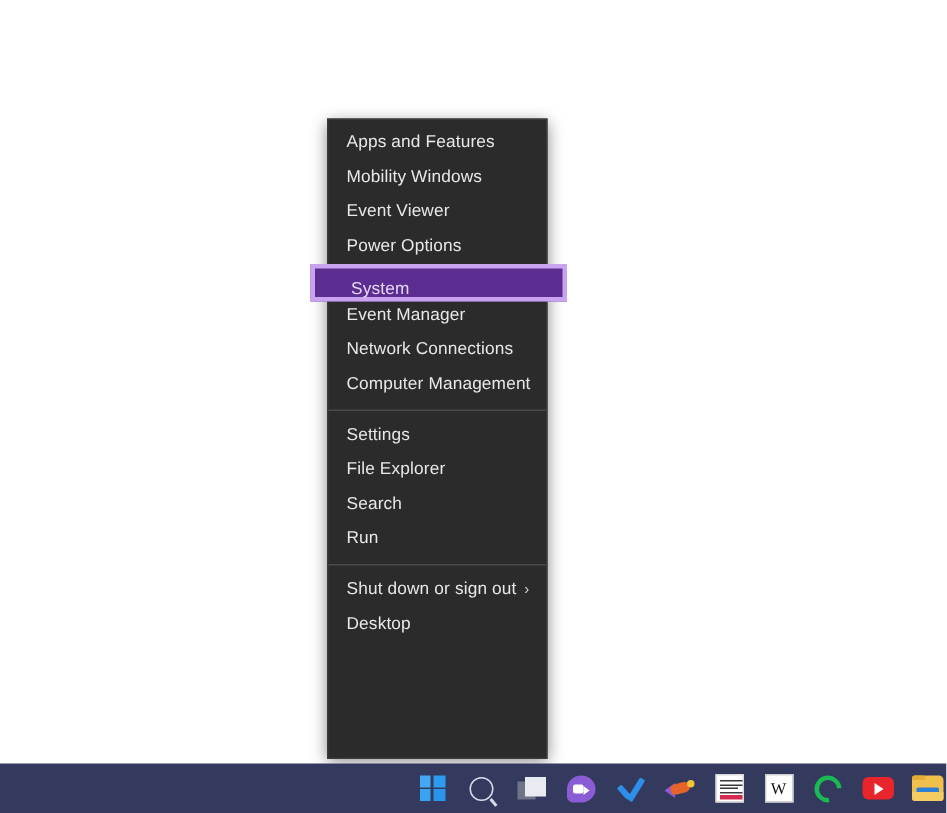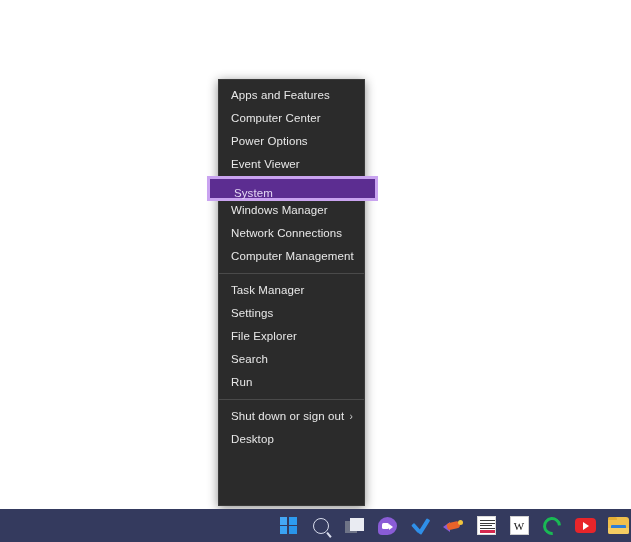--- a/index.html
+++ b/index.html
@@ -179,50 +179,47 @@
 <body>
 
 <div id="screen">
 
   <div id="winx-menu">
 
     <div class="menu-item">
       <span>Apps and Features</span>
     </div>
     <div class="menu-item">
-      <span>Computer Center</span>
+      <span>Mobility Windows</span>
+    </div>
+    <div class="menu-item">
+      <span>Event Viewer</span>
     </div>
     <div class="menu-item">
       <span>Power Options</span>
-    </div>
-    <div class="menu-item">
-      <span>Event Viewer</span>
     </div>
 
     <div class="menu-item">
       <div id="item-system">
         <span>System</span>
       </div>
     </div>
 
     <div class="menu-item">
-      <span>Windows Manager</span>
+      <span>Event Manager</span>
     </div>
     <div class="menu-item">
       <span>Network Connections</span>
     </div>
     <div class="menu-item">
       <span>Computer Management</span>
     </div>
 
     <div class="menu-sep"></div>
 
-    <div class="menu-item">
-      <span>Task Manager</span>
-    </div>
     <div class="menu-item">
       <span>Settings</span>
     </div>
     <div class="menu-item">
       <span>File Explorer</span>
     </div>
     <div class="menu-item">
       <span>Search</span>
     </div>
     <div class="menu-item">

